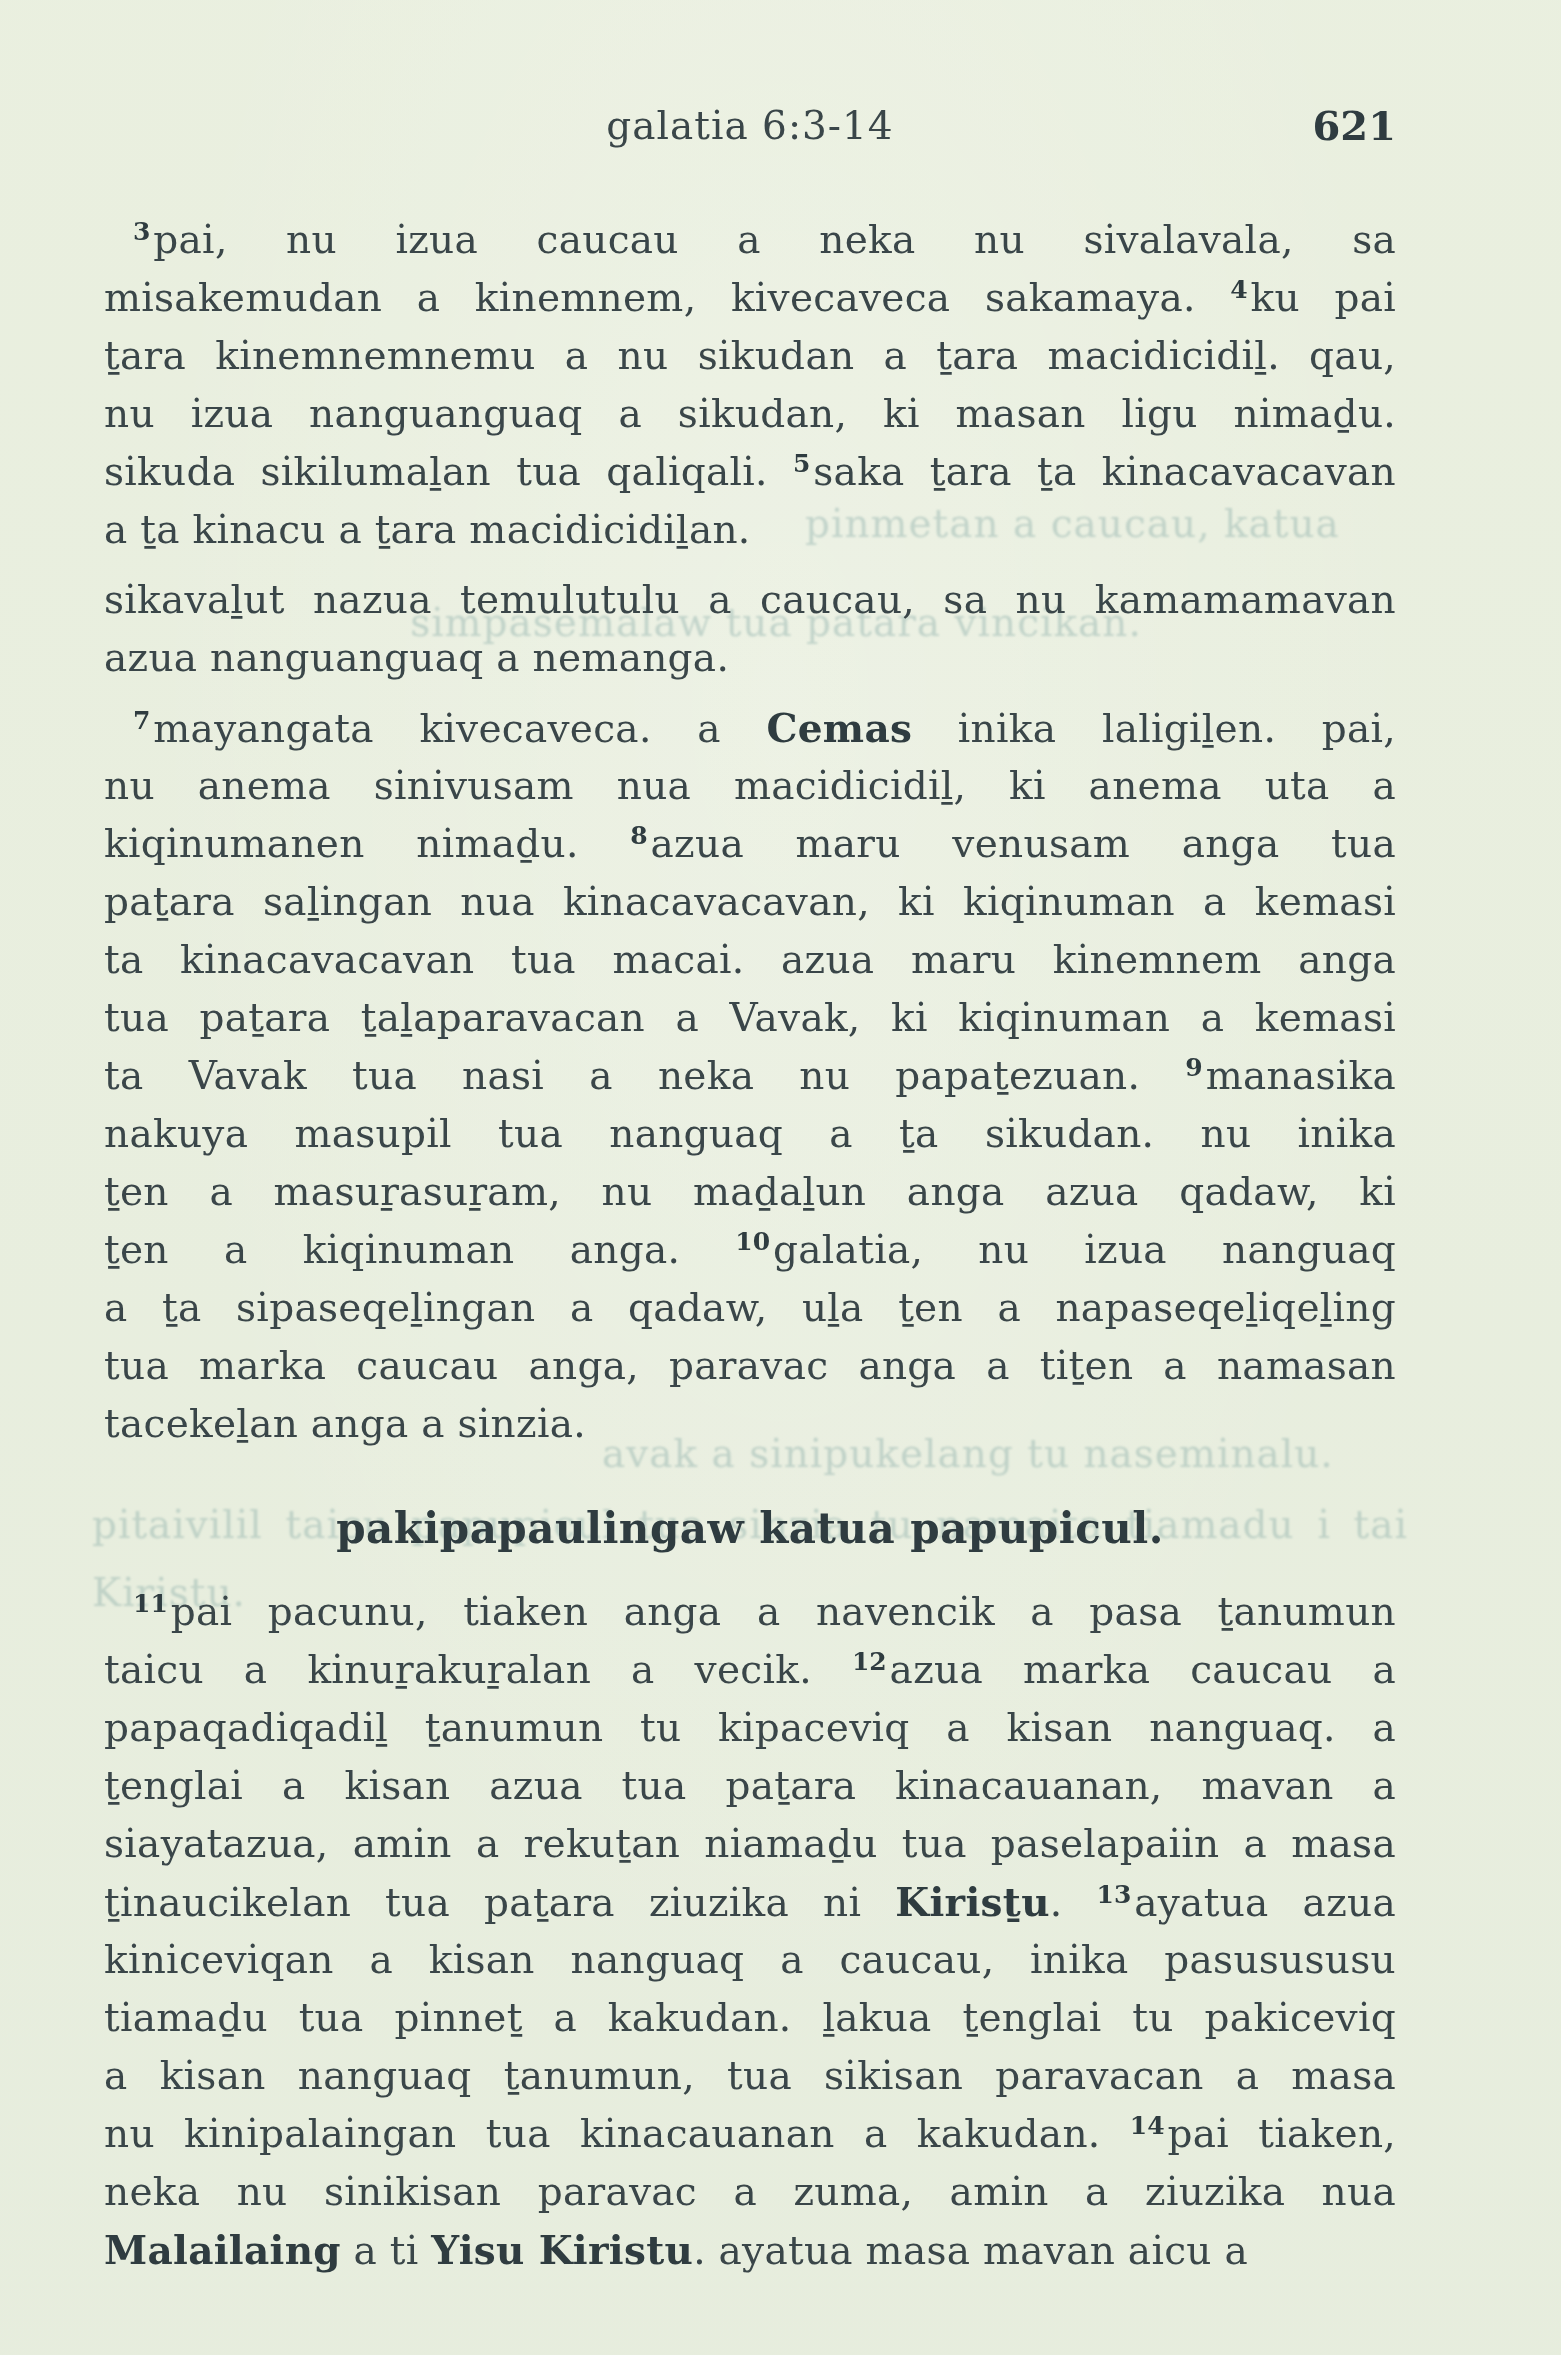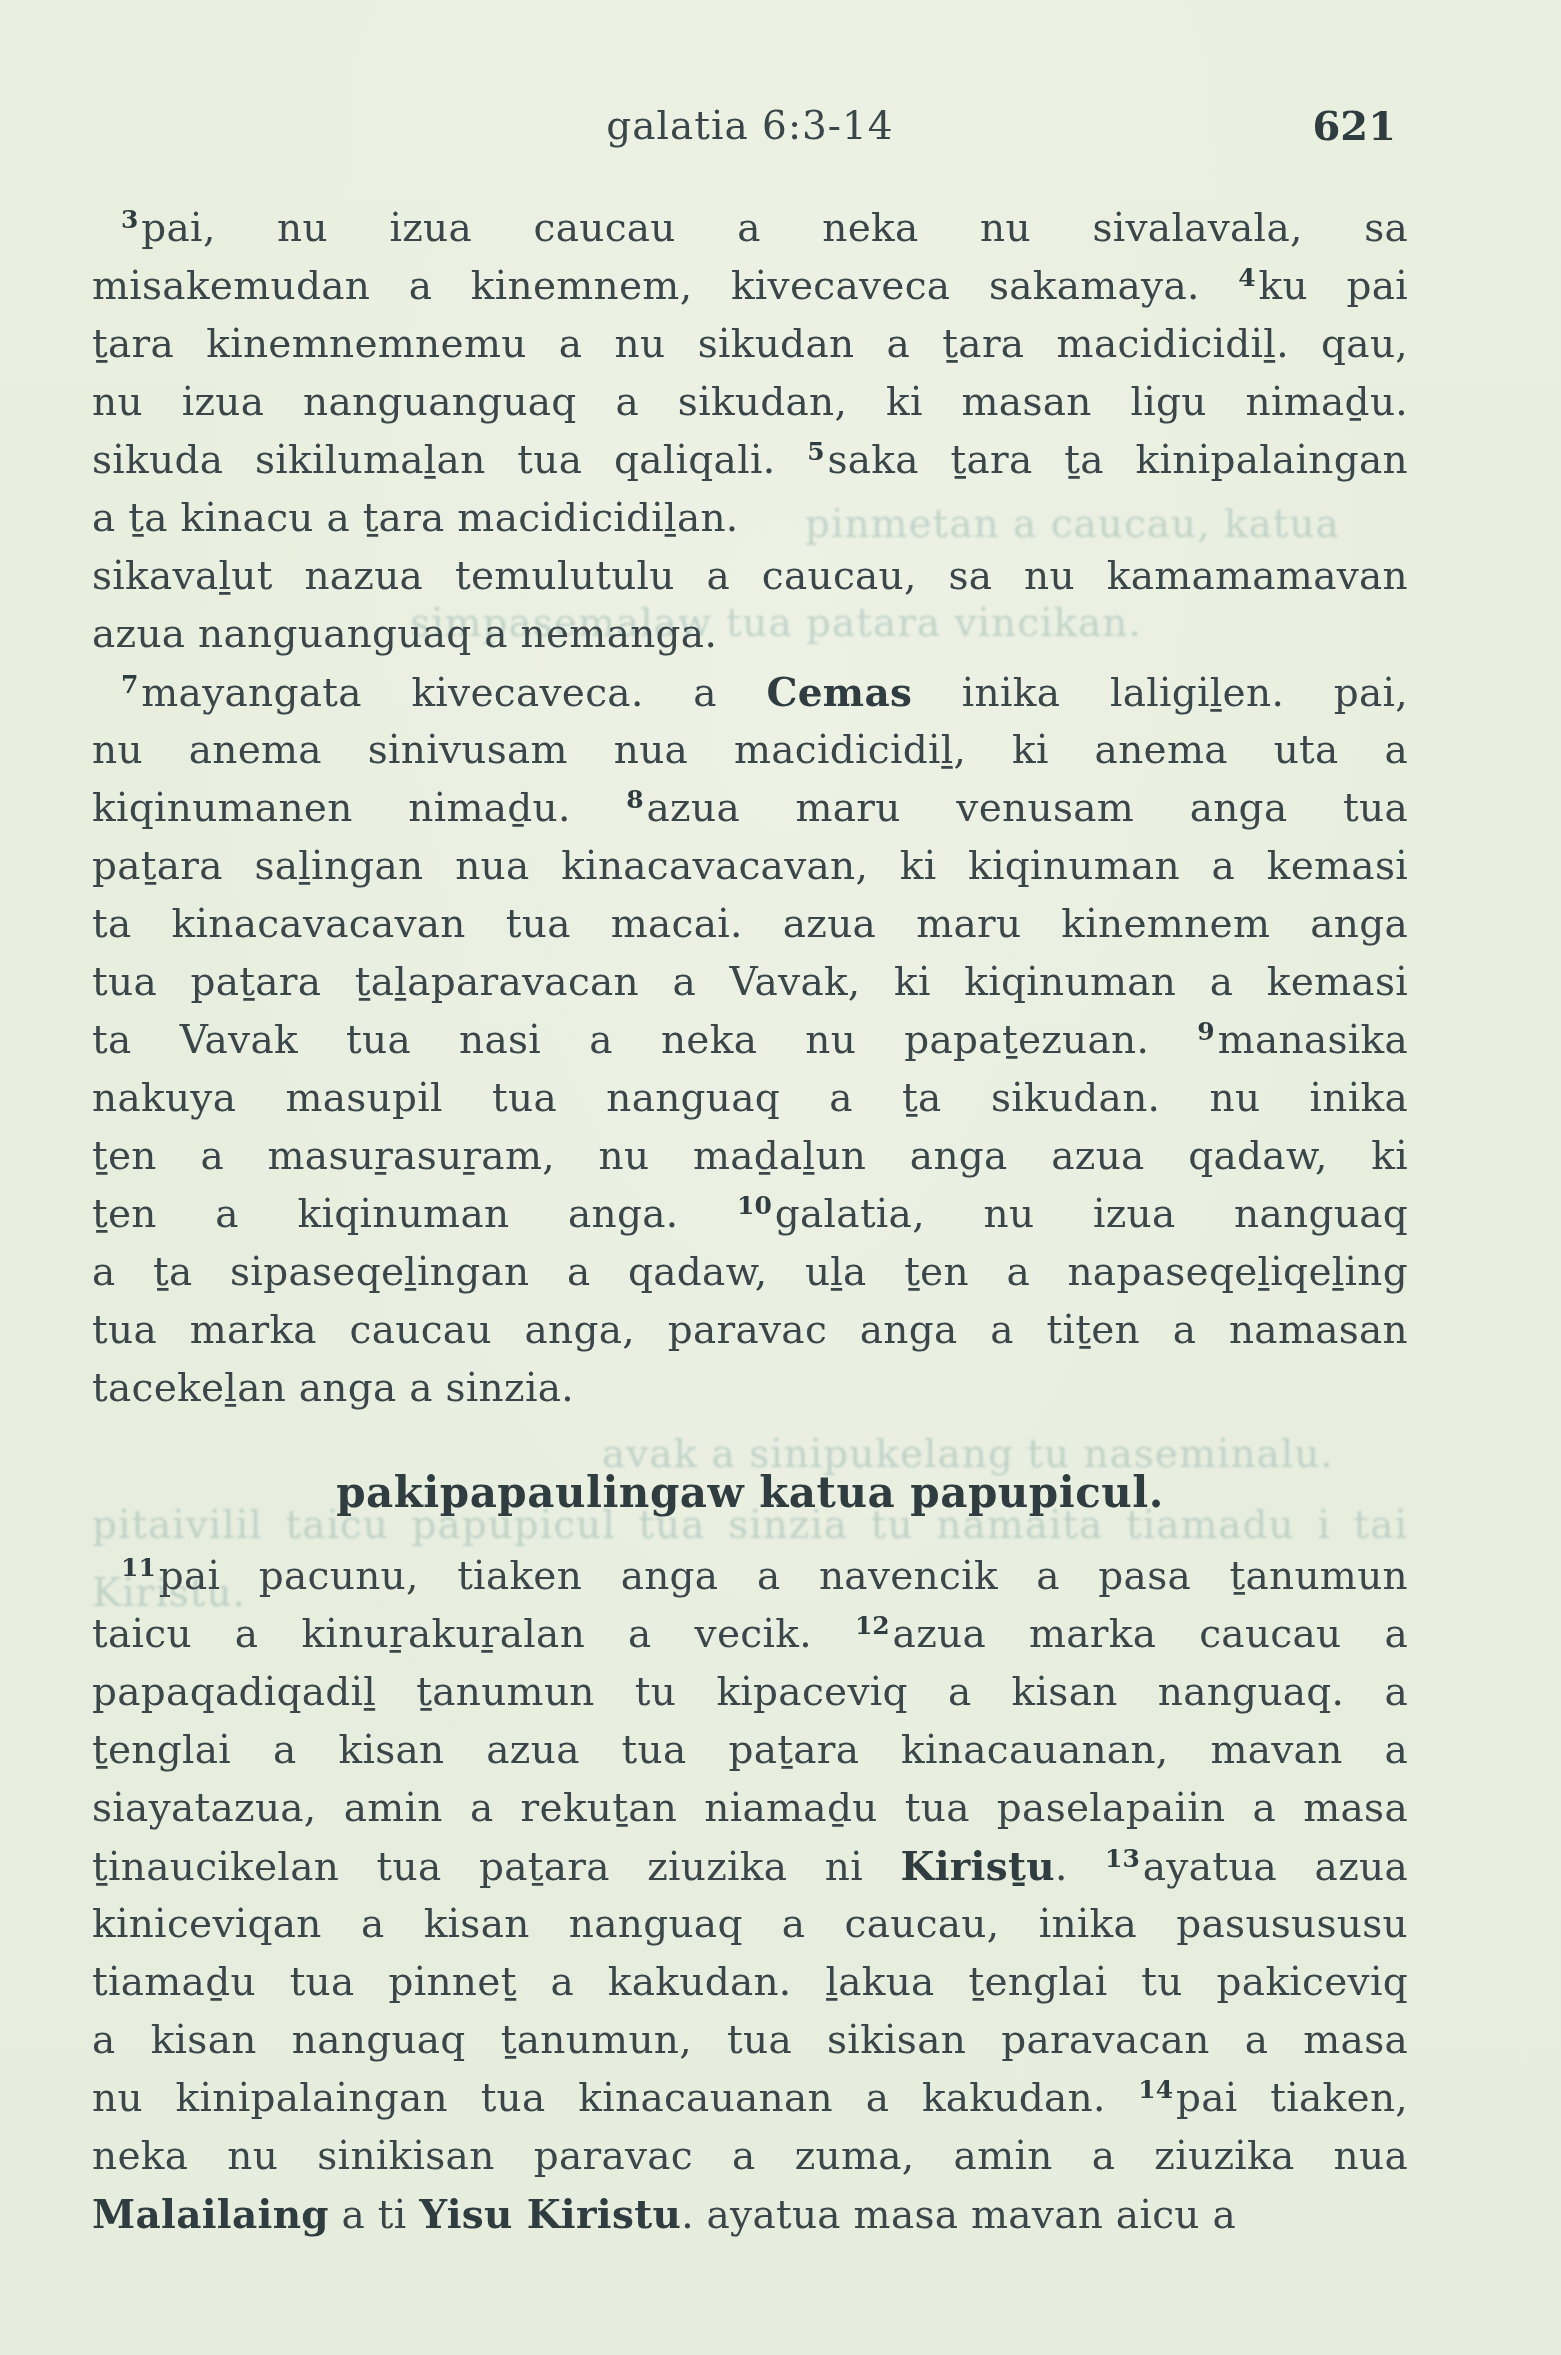--- a/index.html
+++ b/index.html
@@ -38,21 +38,21 @@
     color:var(--ghost);
     opacity:0.33;
     filter:blur(1.1px);
     letter-spacing:1px;
   }
   .ghost.justify{text-align:justify;text-align-last:justify;}
   .ghost.center{text-align:center;}
   .text-block{
     position:absolute;left:92px;top:199px;width:1316px;z-index:1;
   }
-  .para{margin:0;padding:0;}
+  .para{margin:12px;padding:0;}
   .line{
     text-align:justify;
     text-align-last:justify;
     font-size:39px;
     line-height:58px;
     height:58px;
     letter-spacing:0.3px;
     white-space:normal;
   }
   .line.first{text-indent:29px;}
@@ -93,21 +93,21 @@
       <div class="ghost" style="left: 92px; top: 1564px; width: 291px;">Kiristu.</div>
     </div>
 
   <div class="text-block">
     <div id="paras-before">
         <div class="para">
           <div class="line first"><span class="vnum">3</span><span>pai, nu izua caucau a neka nu sivalavala, sa</span></div>
           <div class="line"><span>misakemudan a kinemnem, kivecaveca sakamaya. </span><span class="vnum">4</span><span>ku pai</span></div>
           <div class="line"><span>ṯara kinemnemnemu a nu sikudan a ṯara macidicidiḻ. qau,</span></div>
           <div class="line"><span>nu izua nanguanguaq a sikudan, ki masan ligu nimaḏu.</span></div>
-          <div class="line"><span>sikuda sikilumaḻan tua qaliqali. </span><span class="vnum">5</span><span>saka ṯara ṯa kinipalaingan</span></div>
+          <div class="line"><span>sikuda sikilumaḻan tua qaliqali. </span><span class="vnum">5</span><span>saka ṯara ṯa kinacavacavan</span></div>
           <div class="line last"><span>a ṯa kinacu a ṯara macidicidiḻan.</span></div>
         </div>
         <div class="para">
           <div class="line"><span>sikavaḻut nazua temulutulu a caucau, sa nu kamamamavan</span></div>
           <div class="line last"><span>azua nanguanguaq a nemanga.</span></div>
         </div>
         <div class="para">
           <div class="line first"><span class="vnum">7</span><span>mayangata kivecaveca. a </span><span class="b">Cemas</span><span> inika laligiḻen. pai,</span></div>
           <div class="line"><span>nu anema sinivusam nua macidicidiḻ, ki anema uta a</span></div>
           <div class="line"><span>kiqinumanen nimaḏu. </span><span class="vnum">8</span><span>azua maru venusam anga tua</span></div>

